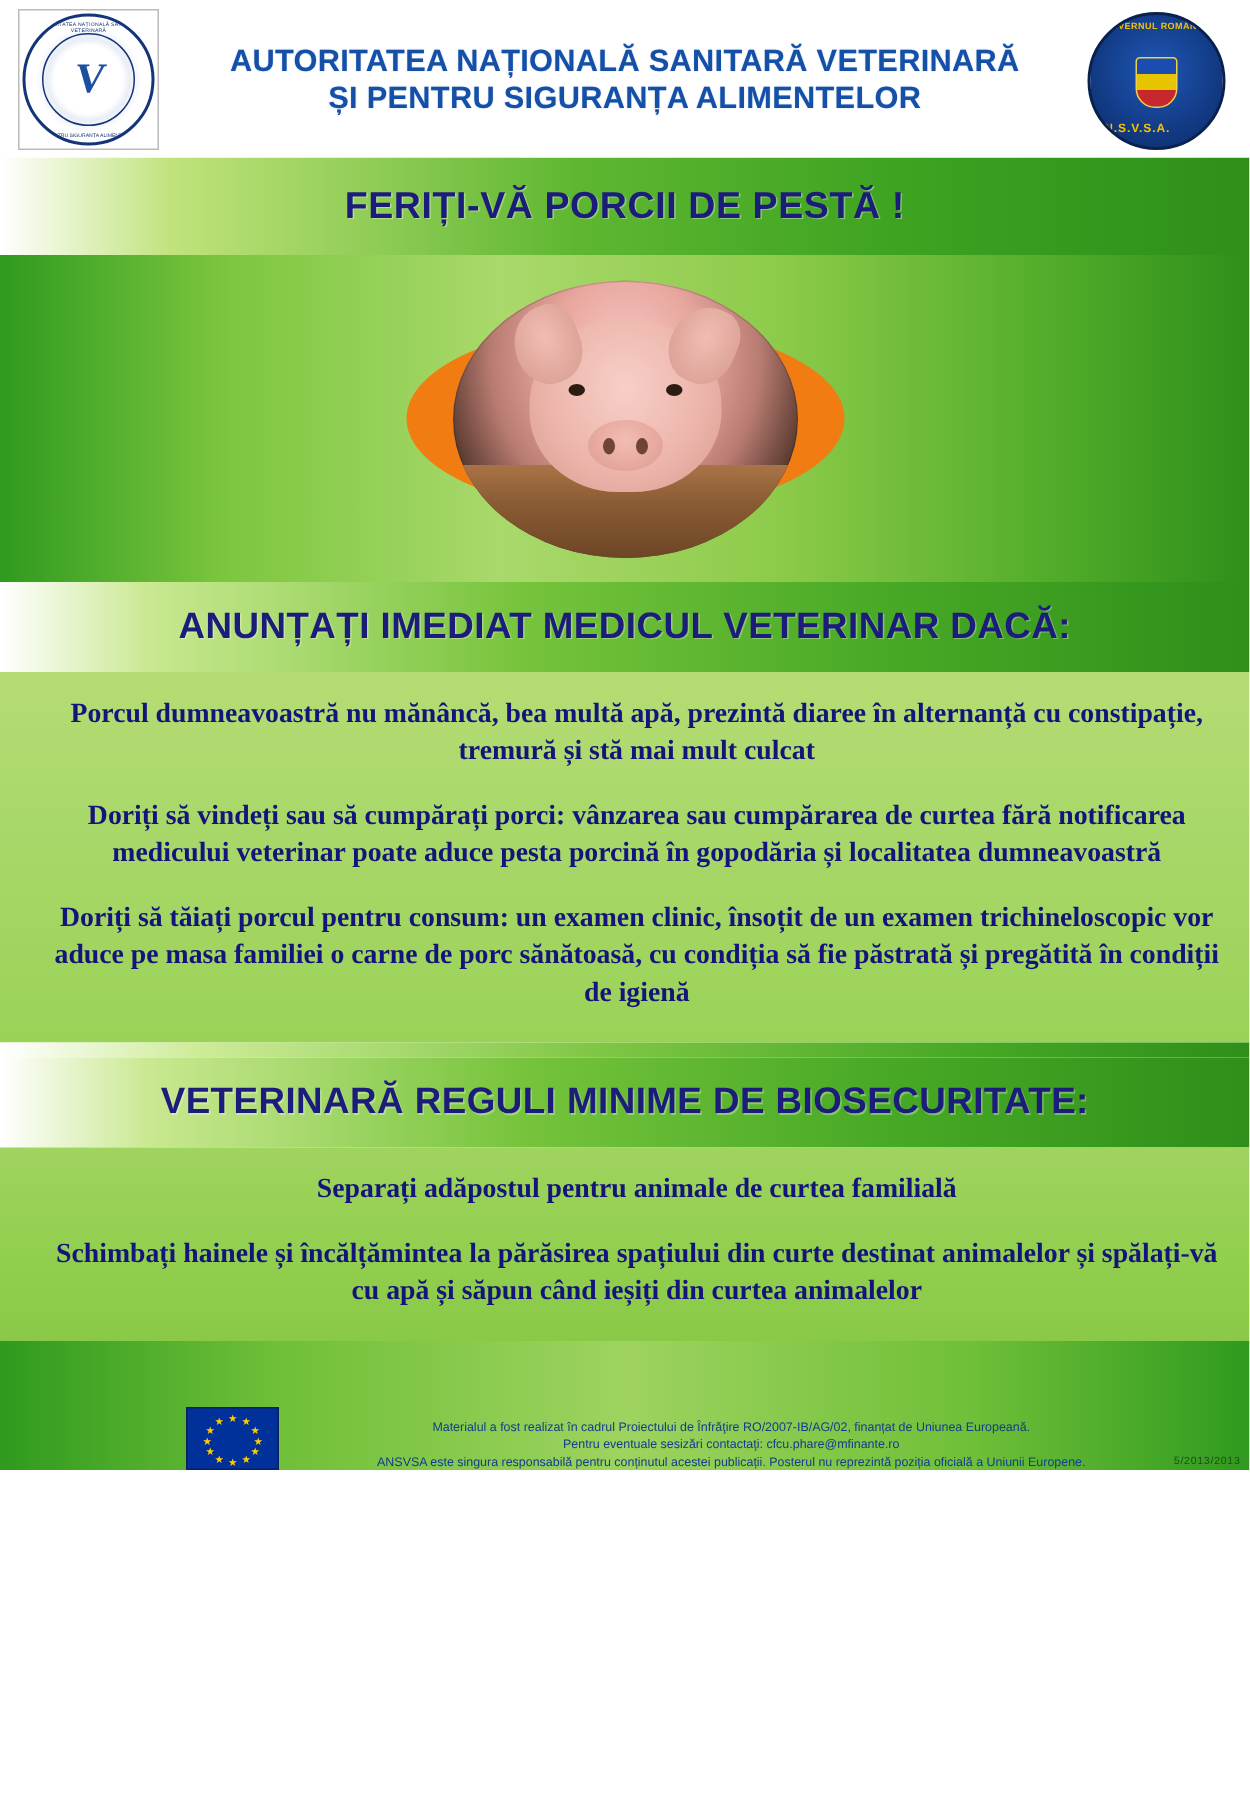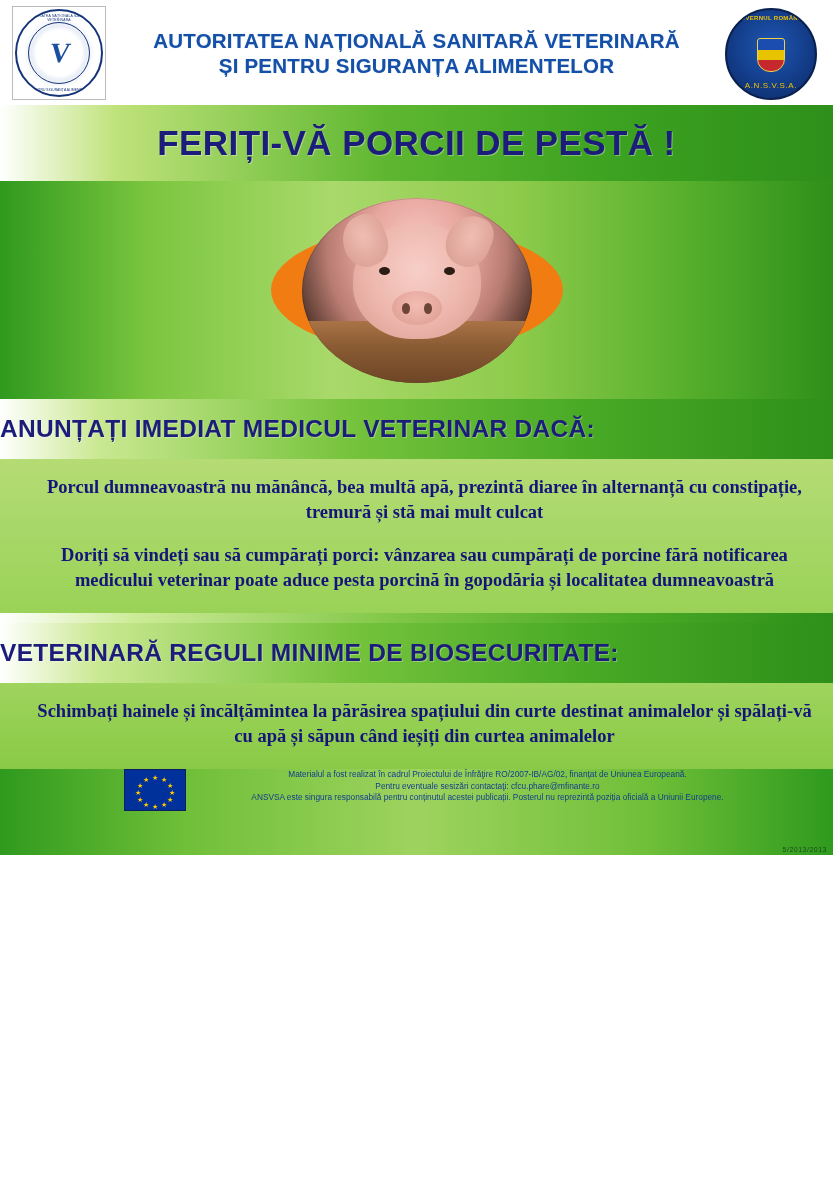--- a/index.html
+++ b/index.html
@@ -133,37 +133,37 @@
     height: 32px;
     margin-top: 2px;
     background: linear-gradient(180deg,#1b4db0 0 33%, #e8c400 33% 66%, #c6282e 66% 100%);
     border: 1px solid #f0d24a;
     border-radius: 3px 3px 13px 13px;
   }
   .logo-right .bot-label {
     position: absolute;
     bottom: 8px;
     width: 100%;
-    text-align: center;
+    text-align: left;
     color: #f2c200;
     font-size: 8px;
-    font-weight: normal;
+    font-weight: bold;
     letter-spacing: .6px;
   }
 
   
   .band-title {
     background: linear-gradient(90deg,#ffffff 0%, #bfe27a 14%, #5fb731 46%, #3da321 72%, #2e8f1a 100%);
     padding: 18px 0 18px 0;
     text-align: center;
   }
   .band-title h1 {
     margin: 0;
     color: #1c1c7a;
-    font-size: 35px;
+    font-size: 25px;
     font-weight: bold;
     letter-spacing: .4px;
     text-shadow: 1px 1px 0 rgba(255,255,255,.35);
   }
 
   .image-band {
     position: relative;
     height: 218px;
     background: linear-gradient(90deg,#2f9a1e 0%, #7cc63f 18%, #a9d96b 40%, #8ecb4b 62%, #57b02c 82%, #2e8f1a 100%);
     display: flex;
@@ -247,20 +247,21 @@
     left: 0;
     right: 0;
     bottom: 0;
     height: 62px;
     background: linear-gradient(180deg,#a97346 0%, #8b5c34 40%, #6d4526 100%);
   }
 
   .band-section {
     background: linear-gradient(90deg,#ffffff 0%, #c9e890 12%, #76c33c 42%, #49aa26 70%, #2e8f1a 100%);
     padding: 16px 0 16px 0;
+    text-align: center;
   }
   .band-section h2 {
     margin: 0;
     color: #1c1c7a;
     font-size: 24.5px;
     font-weight: bold;
     letter-spacing: .3px;
     text-shadow: 1px 1px 0 rgba(255,255,255,.3);
   }
 
@@ -286,21 +287,21 @@
     height: 10px;
     background: linear-gradient(90deg,#ffffff 0%, #cdeb97 16%, #7fc645 48%, #46a824 78%, #2e8f1a 100%);
   }
 
   
   .footer {
     position: relative;
     height: 86px;
     background: linear-gradient(90deg,#2f9a1e 0%, #6fbf38 22%, #9ed35f 50%, #6fbf38 78%, #2f9a1e 100%);
     display: flex;
-    align-items: flex-start;
+    align-items: flex-end;
     padding: 0 14px;
     box-sizing: border-box;
   }
   .eu-flag {
     width: 60px;
     height: 40px;
     background: #00309a;
     border: 1px solid #0b1f5e;
     position: relative;
     flex: 0 0 auto;
@@ -374,29 +375,31 @@
         </div>
       </div>
     </div>
   </div>
 
   <div class="band-section">
     <h2>ANUNȚAȚI IMEDIAT MEDICUL VETERINAR DACĂ:</h2>
   </div>
   <div class="body-block">
     <p class="para">Porcul dumneavoastră nu mănâncă, bea multă apă, prezintă diaree în alternanță cu constipație, tremură și stă mai mult culcat</p>
-    <p class="para">Doriți să vindeți sau să cumpărați porci: vânzarea sau cumpărați de porcine fără notificarea medicului veterinar poate aduce pesta porcină în gopodăria și localitatea dumneavoastră</p>
+    <p class="para">Doriți să vindeți sau să cumpărați porci: vânzarea sau cumpărarea de curtea fără notificarea medicului veterinar poate aduce pesta porcină în gopodăria și localitatea dumneavoastră</p>
+    <p class="para">Doriți să tăiați porcul pentru consum: un examen clinic, însoțit de un examen trichineloscopic vor aduce pe masa familiei o carne de porc sănătoasă, cu condiția să fie păstrată și pregătită în condiții de igienă</p>
   </div>
 
   <div class="spacer-green"></div>
 
   <div class="band-section">
     <h2>VETERINARĂ REGULI MINIME DE BIOSECURITATE:</h2>
   </div>
   <div class="body-block block-2">
+    <p class="para">Separați adăpostul pentru animale de curtea familială</p>
     <p class="para">Schimbați hainele și încălțămintea la părăsirea spațiului din curte destinat animalelor și spălați-vă cu apă și săpun când ieșiți din curtea animalelor</p>
   </div>
 
   <div class="footer">
     <div class="eu-flag">
       <span class="star" style="left:27px;top:4px;">★</span>
       <span class="star" style="left:36px;top:6px;">★</span>
       <span class="star" style="left:42px;top:12px;">★</span>
       <span class="star" style="left:44px;top:19px;">★</span>
       <span class="star" style="left:42px;top:26px;">★</span>

